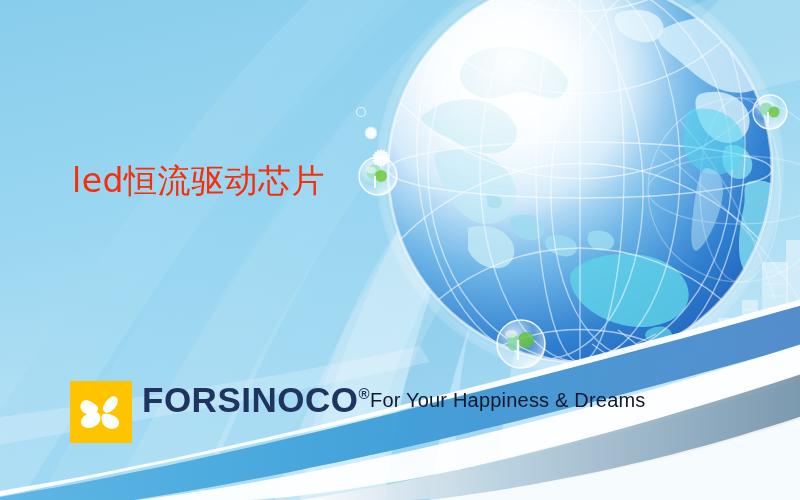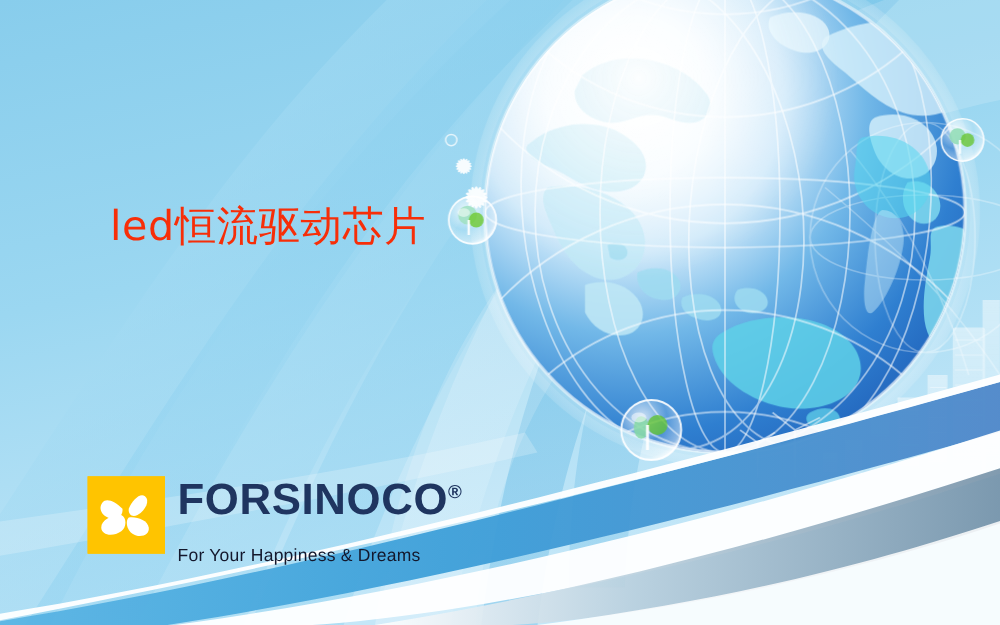--- a/index.html
+++ b/index.html
@@ -21,21 +21,21 @@
     position: absolute;
     inset: 0;
     width: 800px;
     height: 500px;
     pointer-events: none;
   }
 
   
   #headline {
     position: absolute;
-    left: 88px;
+    left: 72px;
     top: 160px;
     z-index: 40;
   }
   .headline-line {
     color: #f72e08;
     font-family: "DejaVu Sans", "Liberation Sans", sans-serif;
     font-size: 33px;
     line-height: 1.28;
     font-weight: 400;
     letter-spacing: 0.5px;
@@ -59,43 +59,43 @@
     width: 62px;
     height: 62px;
     background: #ffc400;
     position: relative;
     flex: 0 0 auto;
   }
   #logo-wordmark {
     margin-left: 10px;
     padding-top: 2px;
     display: flex;
-    flex-direction: column;
+    flex-direction: row;
   }
   #brand-name {
     color: #1f3560;
     font-family: "Liberation Sans", sans-serif;
     font-weight: bold;
     font-size: 35px;
     line-height: 0.96;
     letter-spacing: 0.5px;
     position: relative;
     white-space: nowrap;
   }
   #brand-reg {
     font-size: 15px;
     vertical-align: super;
     line-height: 1;
   }
   #brand-tagline {
     color: #13172c;
     font-family: "Liberation Sans", sans-serif;
-    font-size: 14px;
+    font-size: 20px;
     line-height: 1.1;
-    margin-top: 20px;
+    margin-top: 6px;
     letter-spacing: 0.2px;
     white-space: nowrap;
   }
 </style>
 </head>
 <body>
 
 <div id="stage">
 
   <svg class="art" viewBox="0 0 800 500" xmlns="http://www.w3.org/2000/svg">

